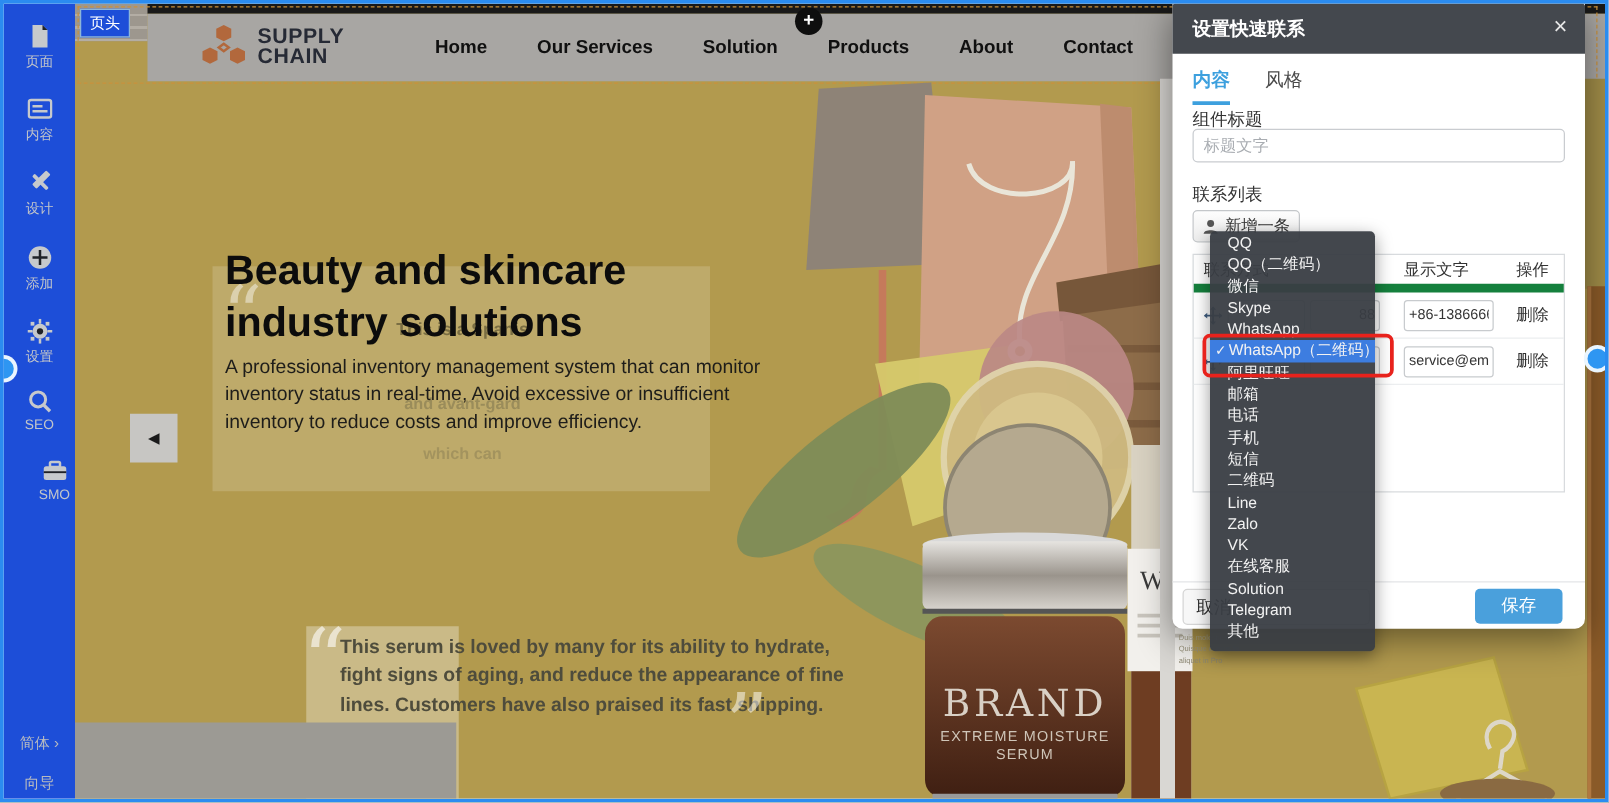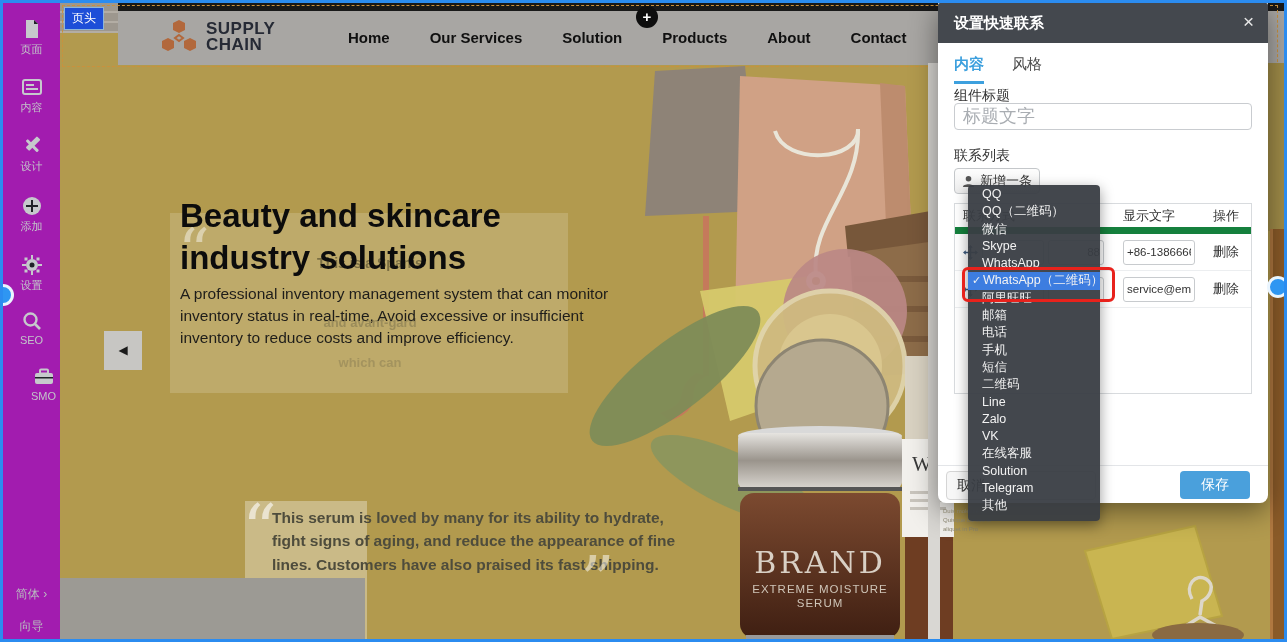--- a/index.html
+++ b/index.html
@@ -1,20 +1,20 @@
 <!DOCTYPE html>
 <html><head>
 <meta charset="utf-8">
 <style>
   * { margin:0; padding:0; box-sizing:border-box; }
   body { font-family:"Liberation Sans","DejaVu Sans",sans-serif; background:#e5e5e5; }
   #app { position:relative; width:1287px; height:642px; border:3px solid #2b8cf0; background:#fff; overflow:hidden; }
 
   
-  .sidebar { position:absolute; left:0; top:0; width:57px; height:636px; background:#a21caf; z-index:20; }
+  .sidebar { position:absolute; left:0; top:0; width:57px; height:636px; background:#1d4ed8; z-index:20; }
   .sb-item { position:absolute; left:0; width:57px; text-align:center; cursor:pointer; }
   .sb-item svg { display:block; margin:0 auto 3px; }
   .sb-label { font-size:11px; color:#c2c5c9; display:block; }
   .sb-foot { position:absolute; left:0; width:57px; text-align:center; font-size:12px; color:#b8bbbf; cursor:pointer; }
 
   
   .preview { position:absolute; left:57px; top:0; width:1224px; height:636px; background:#b29a4e; overflow:hidden; }
   .topstrip { position:absolute; left:0; top:0; width:100%; height:8px; background:#191919; }
   .brick { position:absolute; left:0; top:0; width:58px; height:30px;
            background:repeating-linear-gradient(#9d978e 0 8px,#b3ada4 8px 10px); }
@@ -50,21 +50,21 @@
   
   .panel { position:absolute; left:935px; top:0; width:330px; height:500px; background:#fff; z-index:50;
            border-radius:0 0 8px 8px; box-shadow:0 8px 28px rgba(0,0,0,0.45); }
   .panel-hdr { position:absolute; left:0; top:0; right:0; height:40px; background:#44484e; border-radius:2px 2px 0 0; }
   .panel-title { position:absolute; left:16px; top:11px; color:#fff; font-size:15px; font-weight:bold; }
   .panel-close { position:absolute; right:14px; top:8px; color:#e8e8e8; font-size:19px; cursor:pointer; }
   .tabs { position:absolute; left:16px; top:52px; display:flex; gap:28px; font-size:15px; }
   .tab { padding-bottom:7px; cursor:pointer; color:#4a4a4a; }
   .tab.active { color:#3da0de; font-weight:bold; border-bottom:3px solid #3da0de; }
   .fld-label { position:absolute; left:16px; font-size:14px; color:#333; }
-  .txt-input { position:absolute; left:16px; right:16px; height:27px; border:1px solid #c9ccd0; border-radius:4px; font-size:18px; padding:0 8px; color:#333; }
+  .txt-input { position:absolute; left:16px; right:16px; height:27px; border:1px solid #c9ccd0; border-radius:4px; font-size:13px; padding:0 8px; color:#333; }
   .txt-input::placeholder { color:#a9adb2; }
   .add-btn { position:absolute; left:16px; top:165px; width:86px; height:26px; border:1px solid #c4c7ca; border-radius:4px;
              background:linear-gradient(#fdfdfd,#ececec); display:flex; align-items:center; justify-content:center; gap:5px;
              font-size:13px; color:#333; cursor:pointer; }
   .ctable { position:absolute; left:16px; right:16px; top:200px; height:191px; border:1px solid #d8dbde; background:#fff; font-size:13px; }
   .trow { display:flex; align-items:center; height:37px; border-bottom:1px solid #eceef0; }
   .thead { height:30px; color:#333; border-bottom:7px solid #15803d; display:flex; align-items:center; }
   .c1 { width:168px; padding-left:8px; display:flex; align-items:center; gap:4px; }
   .c2 { width:78px; }
   .c3 { flex:1; text-align:center; }

